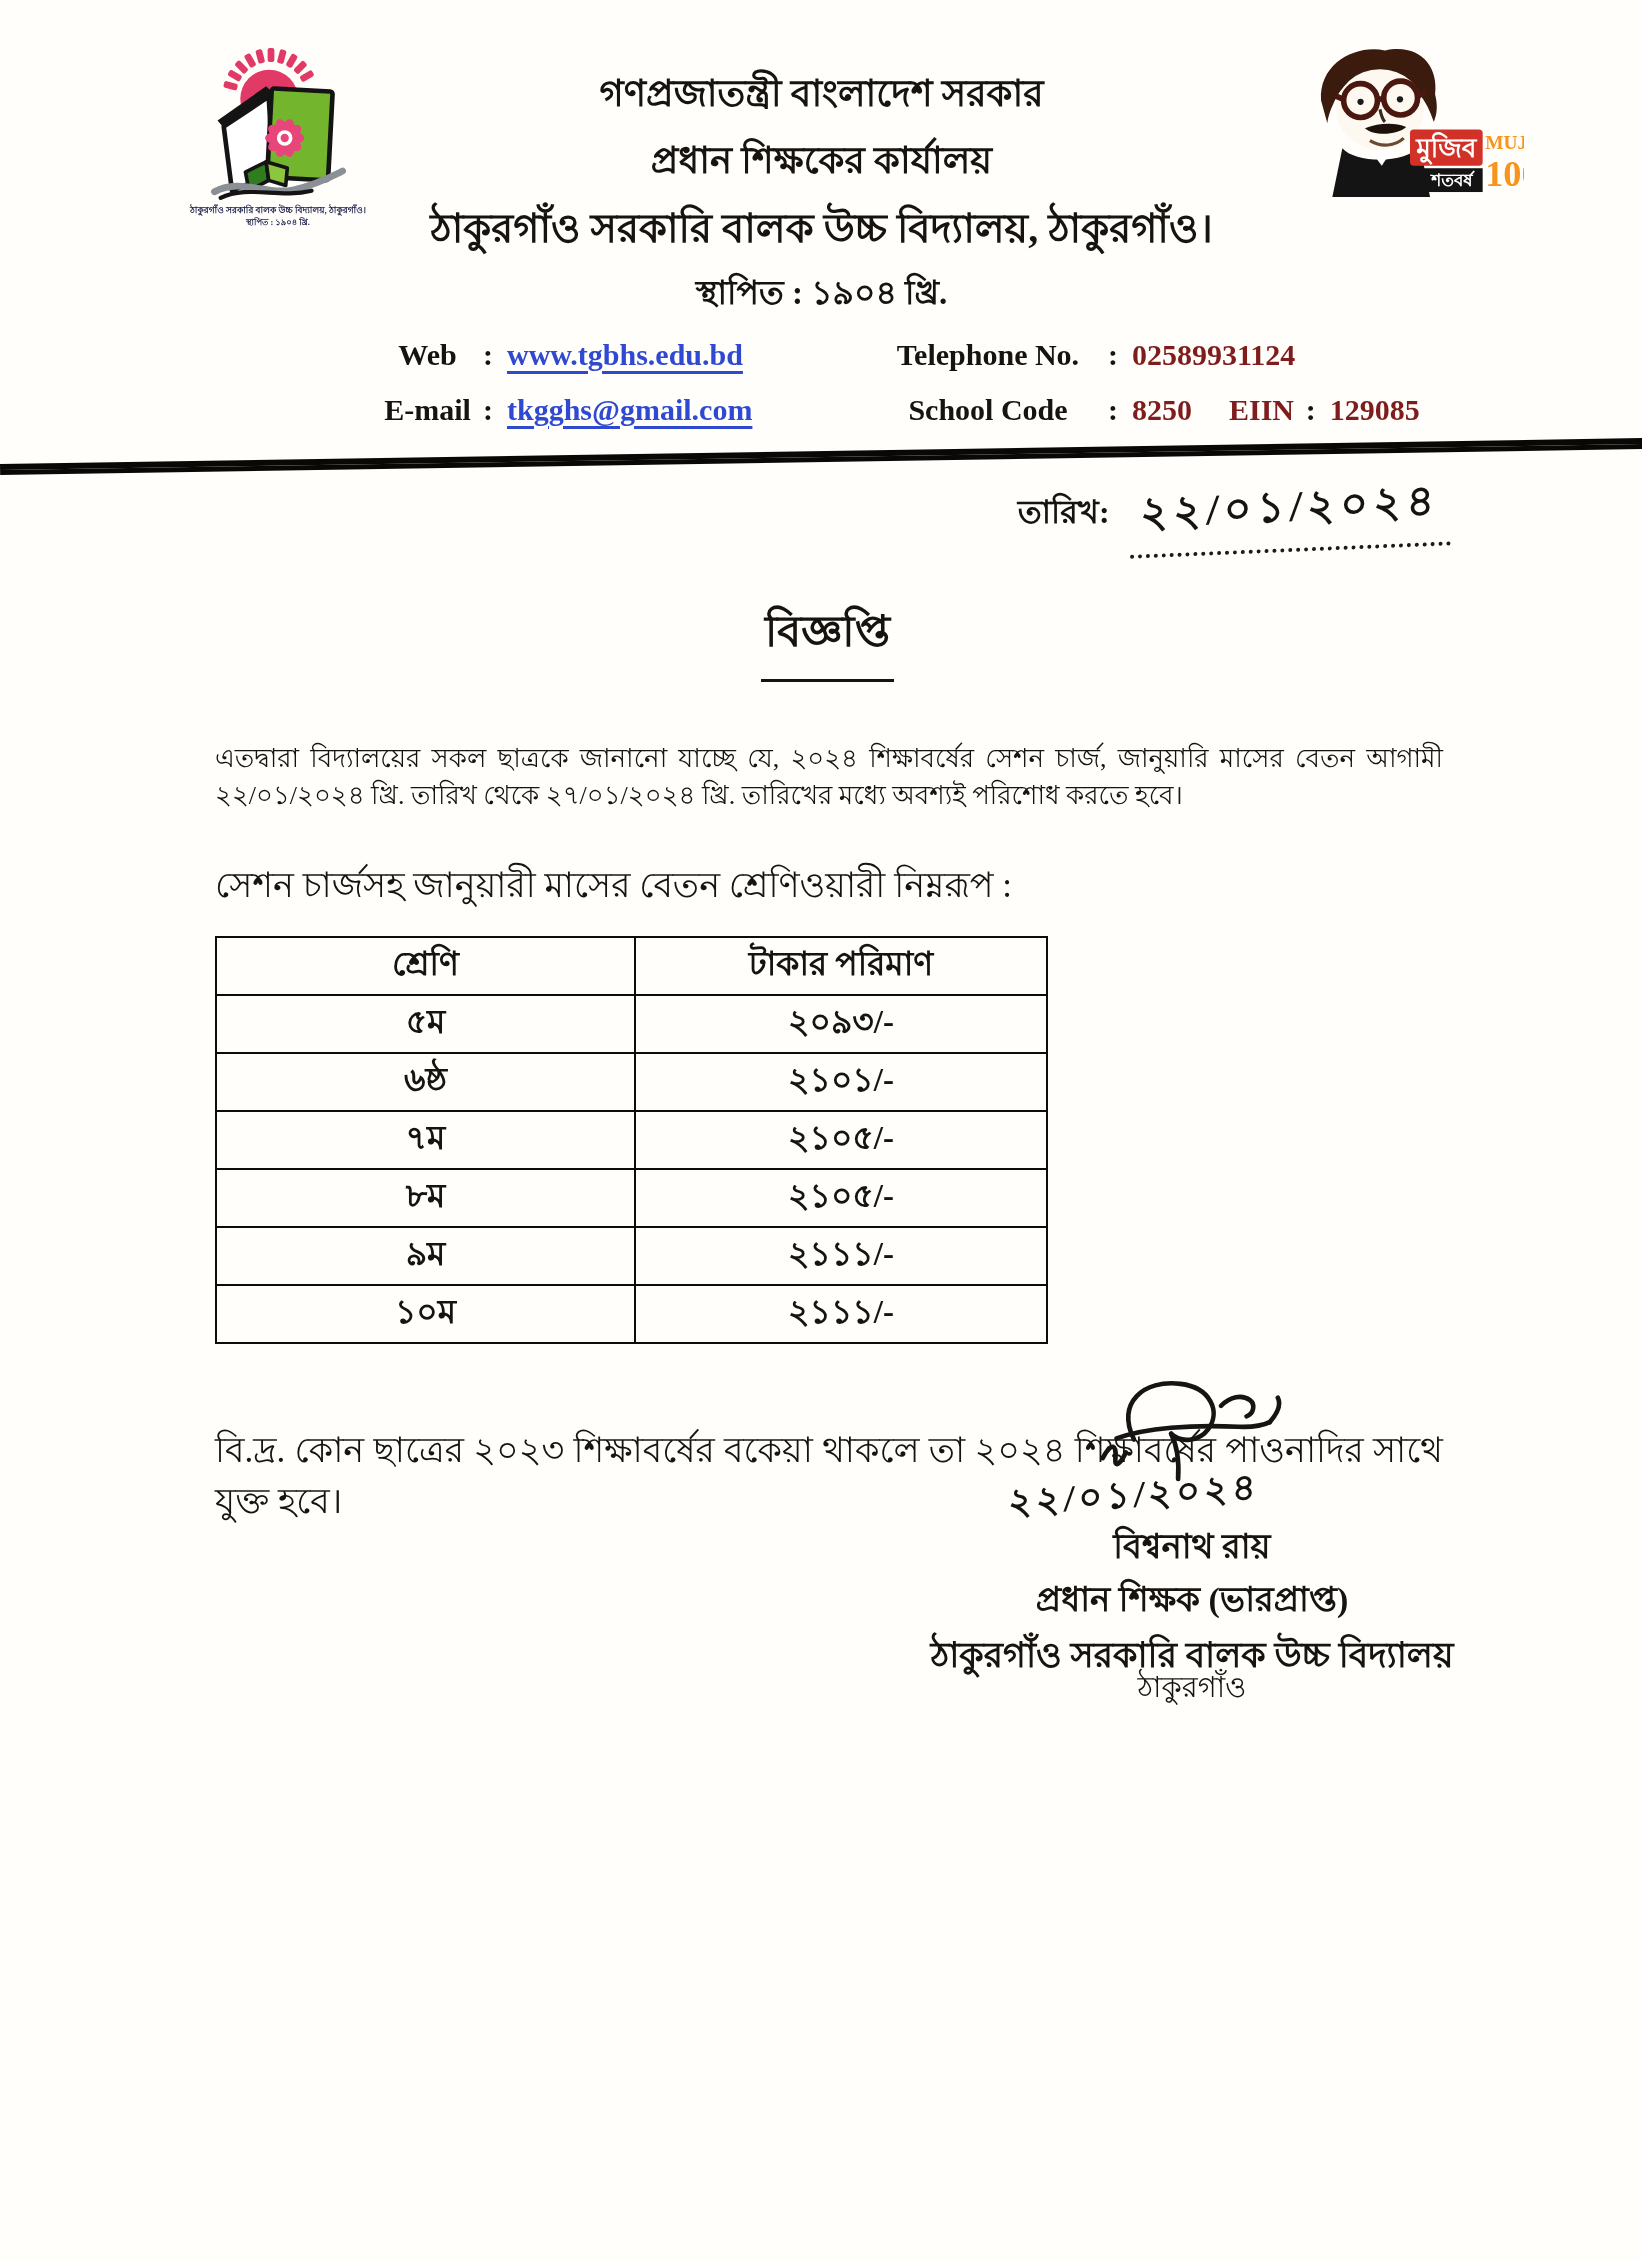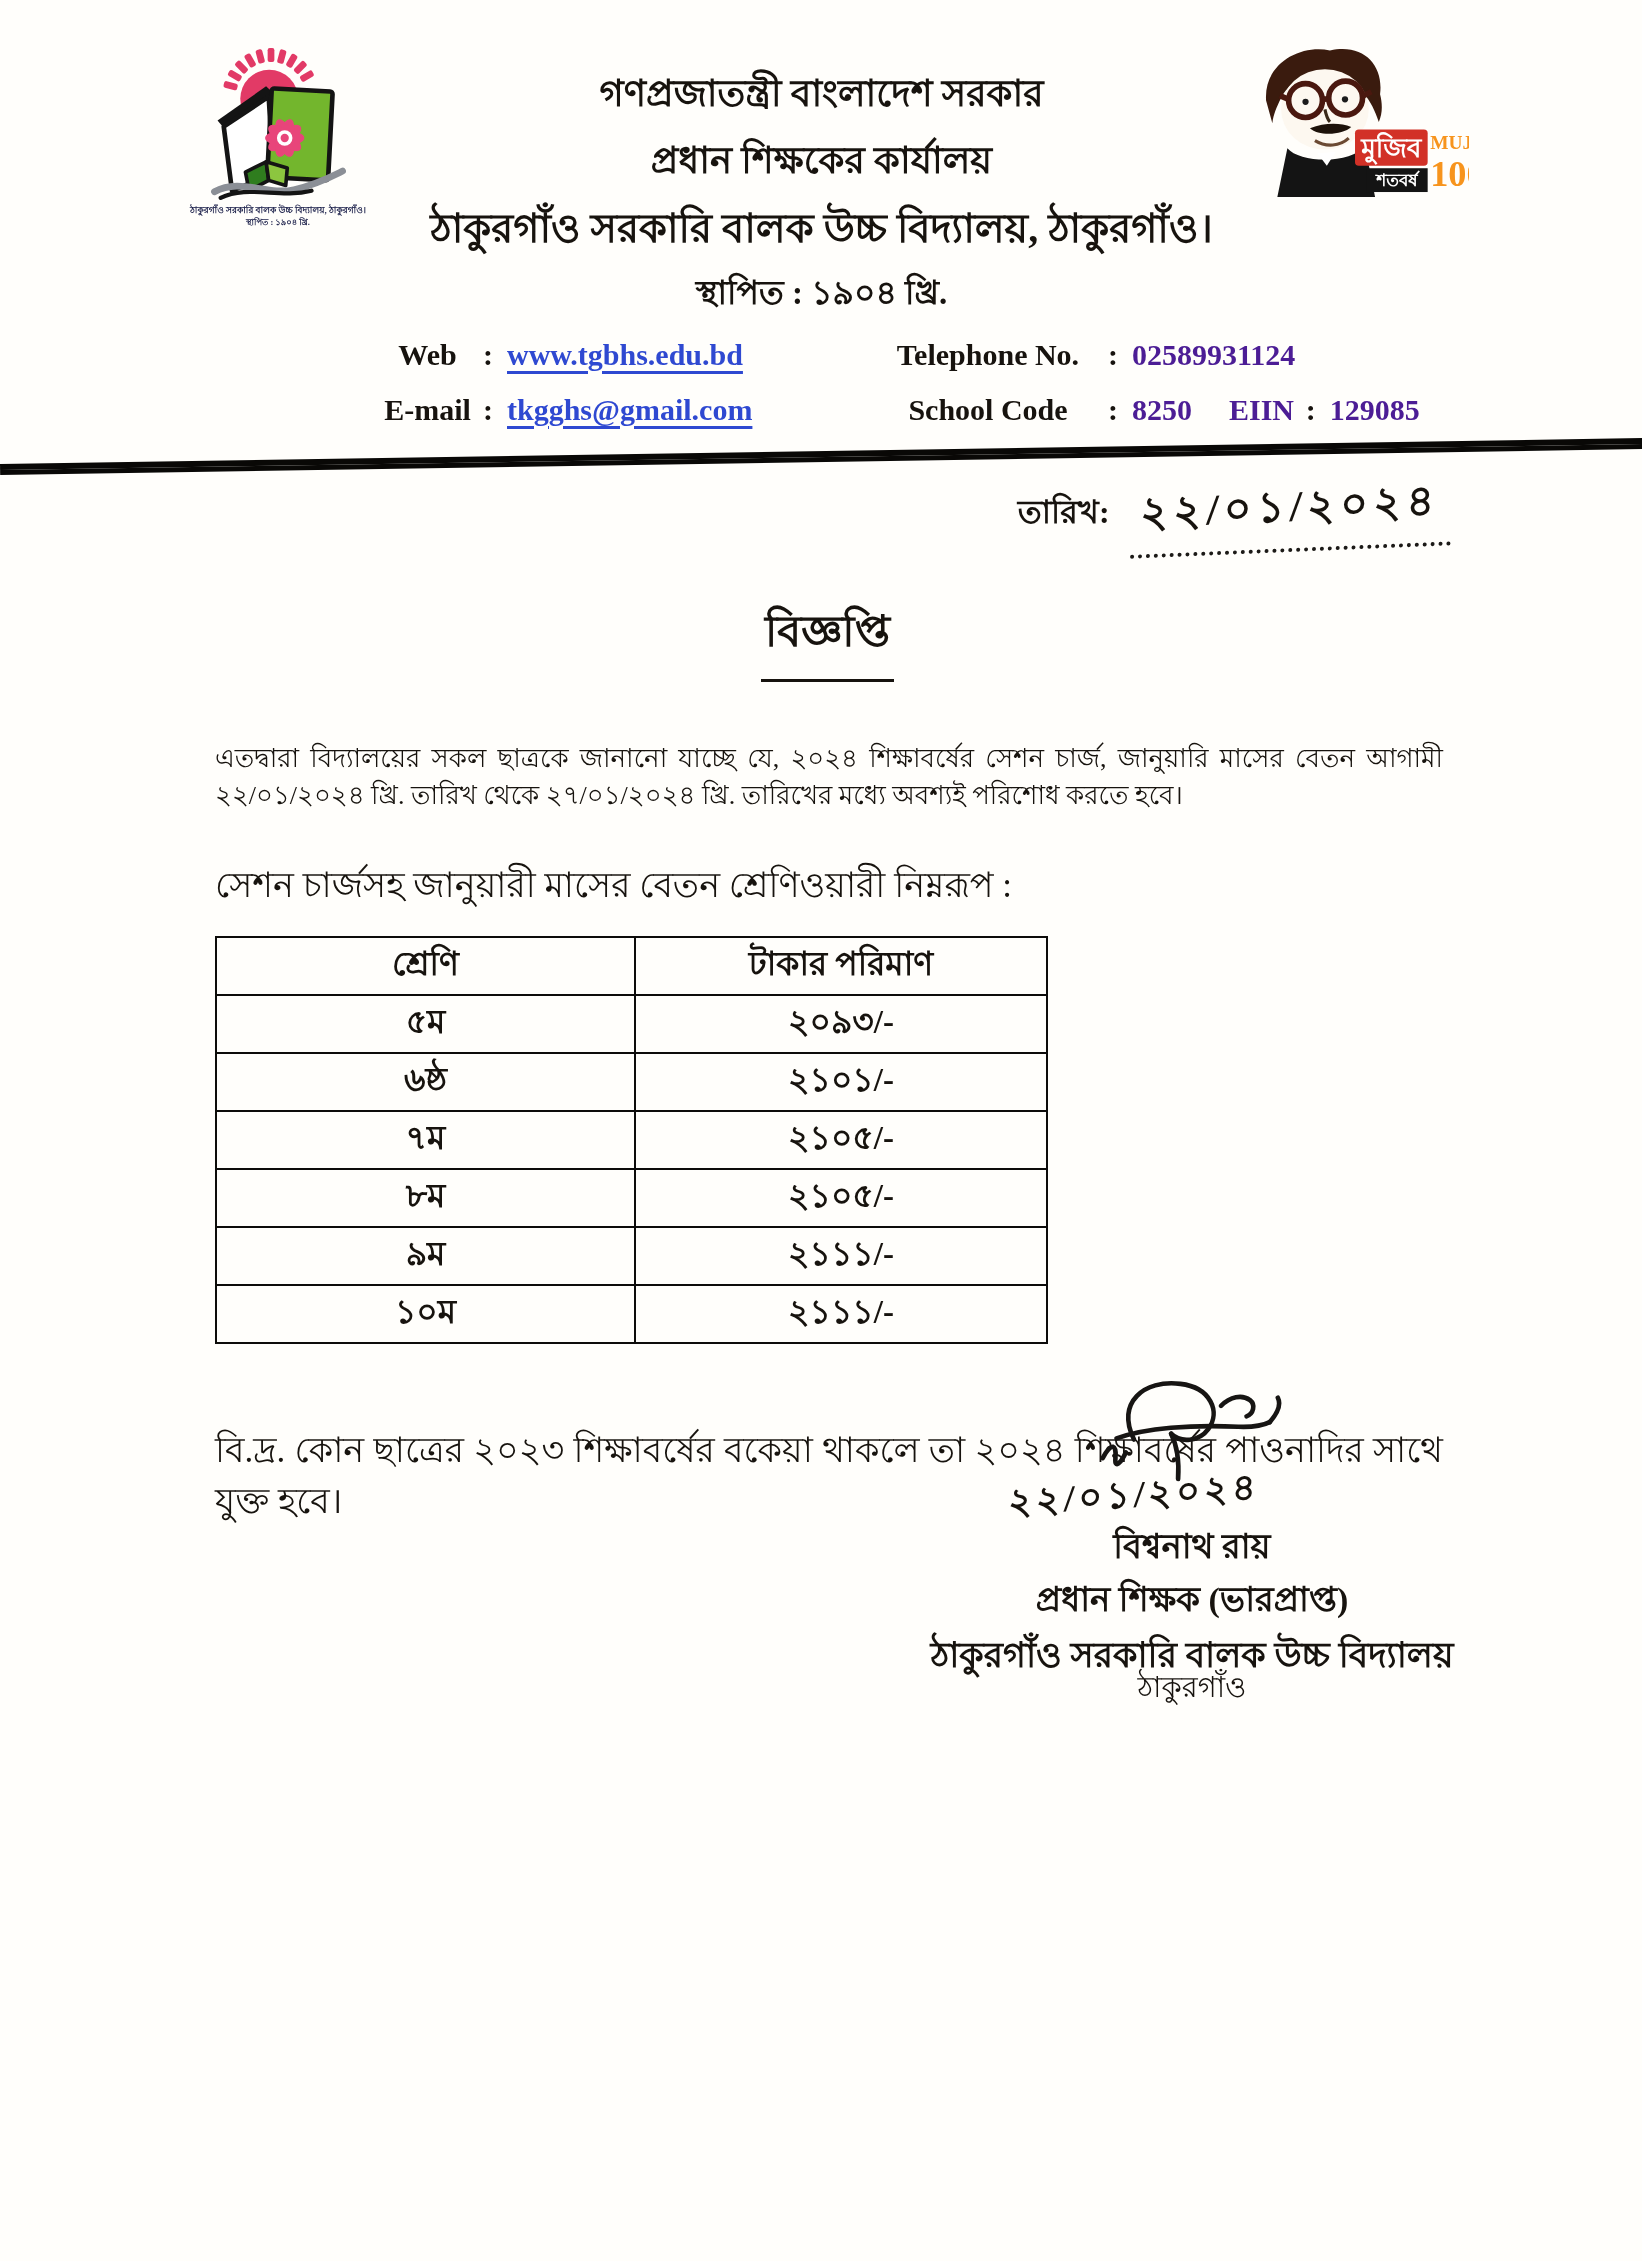--- a/index.html
+++ b/index.html
@@ -13,40 +13,40 @@
     color:#17130e;
     font-family:"Liberation Serif","DejaVu Serif",serif;
     overflow:hidden;
   }
   
   .logo-school{ position:absolute; left:186px; top:45px; width:184px; text-align:center; }
   .logo-school svg{ width:171px; height:155px; display:block; margin:0 auto; }
   .logo-cap{ margin-top:2.6px; color:#22264f; font-weight:bold; }
   .logo-cap .lc1{ font-size:9px; line-height:1.6; }
   .logo-cap .lc2{ font-size:8.4px; line-height:1.5; }
-  .logo-mujib{ position:absolute; left:1231px; top:33px; width:238px; }
+  .logo-mujib{ position:absolute; left:1286px; top:33px; width:238px; }
   .logo-mujib svg{ width:238px; height:169px; display:block; }
   
   .hdr{ padding-top:75px; text-align:center; line-height:1; }
   .hdr .h1{ font-size:37px; font-weight:bold; margin-bottom:30px; }
   .hdr .h2{ font-size:37px; font-weight:bold; margin-bottom:30px; }
   .hdr .h3{ font-size:40px; font-weight:bold; margin-bottom:28px; }
   .hdr .h4{ font-size:33px; font-weight:bold; }
   
   .contact{ position:relative; height:115px; margin-top:17px; font-weight:bold; font-size:30px;text-align:center; }
   .c-col{ position:absolute; top:0; }
   .c-left{ left:372px; }
   .c-right{ left:860px; }
   .crow{ height:55px; display:flex; align-items:center; white-space:nowrap; }
   .clbl{ display:inline-block; }
   .l-narrow{ width:111px; }
   .l-wide{ width:240px;margin-left:8px; }
   .csep{ display:inline-block; margin-right:14px; }
   .link{ color:#2f49d1; text-decoration:underline; text-decoration-thickness:3.2px; text-underline-offset:6.4px; cursor:pointer; }
-  .cval{ color:#4c1d95; }
+  .cval{ color:#7f1d1d; }
   .eiin-gap{ display:inline-block; width:37px; }
   
   .rule{
     width:1644px; height:8.4px; margin-top:9px;
     border-top:6.4px solid #090806; border-bottom:5.2px solid #090806;
     transform:rotate(-0.9deg);
   }
   
   .dateline{ margin-top:11.6px; text-align:right; padding-right:191px; font-size:32px; font-weight:bold; white-space:nowrap; }
   .dlabel{ vertical-align:middle; }

